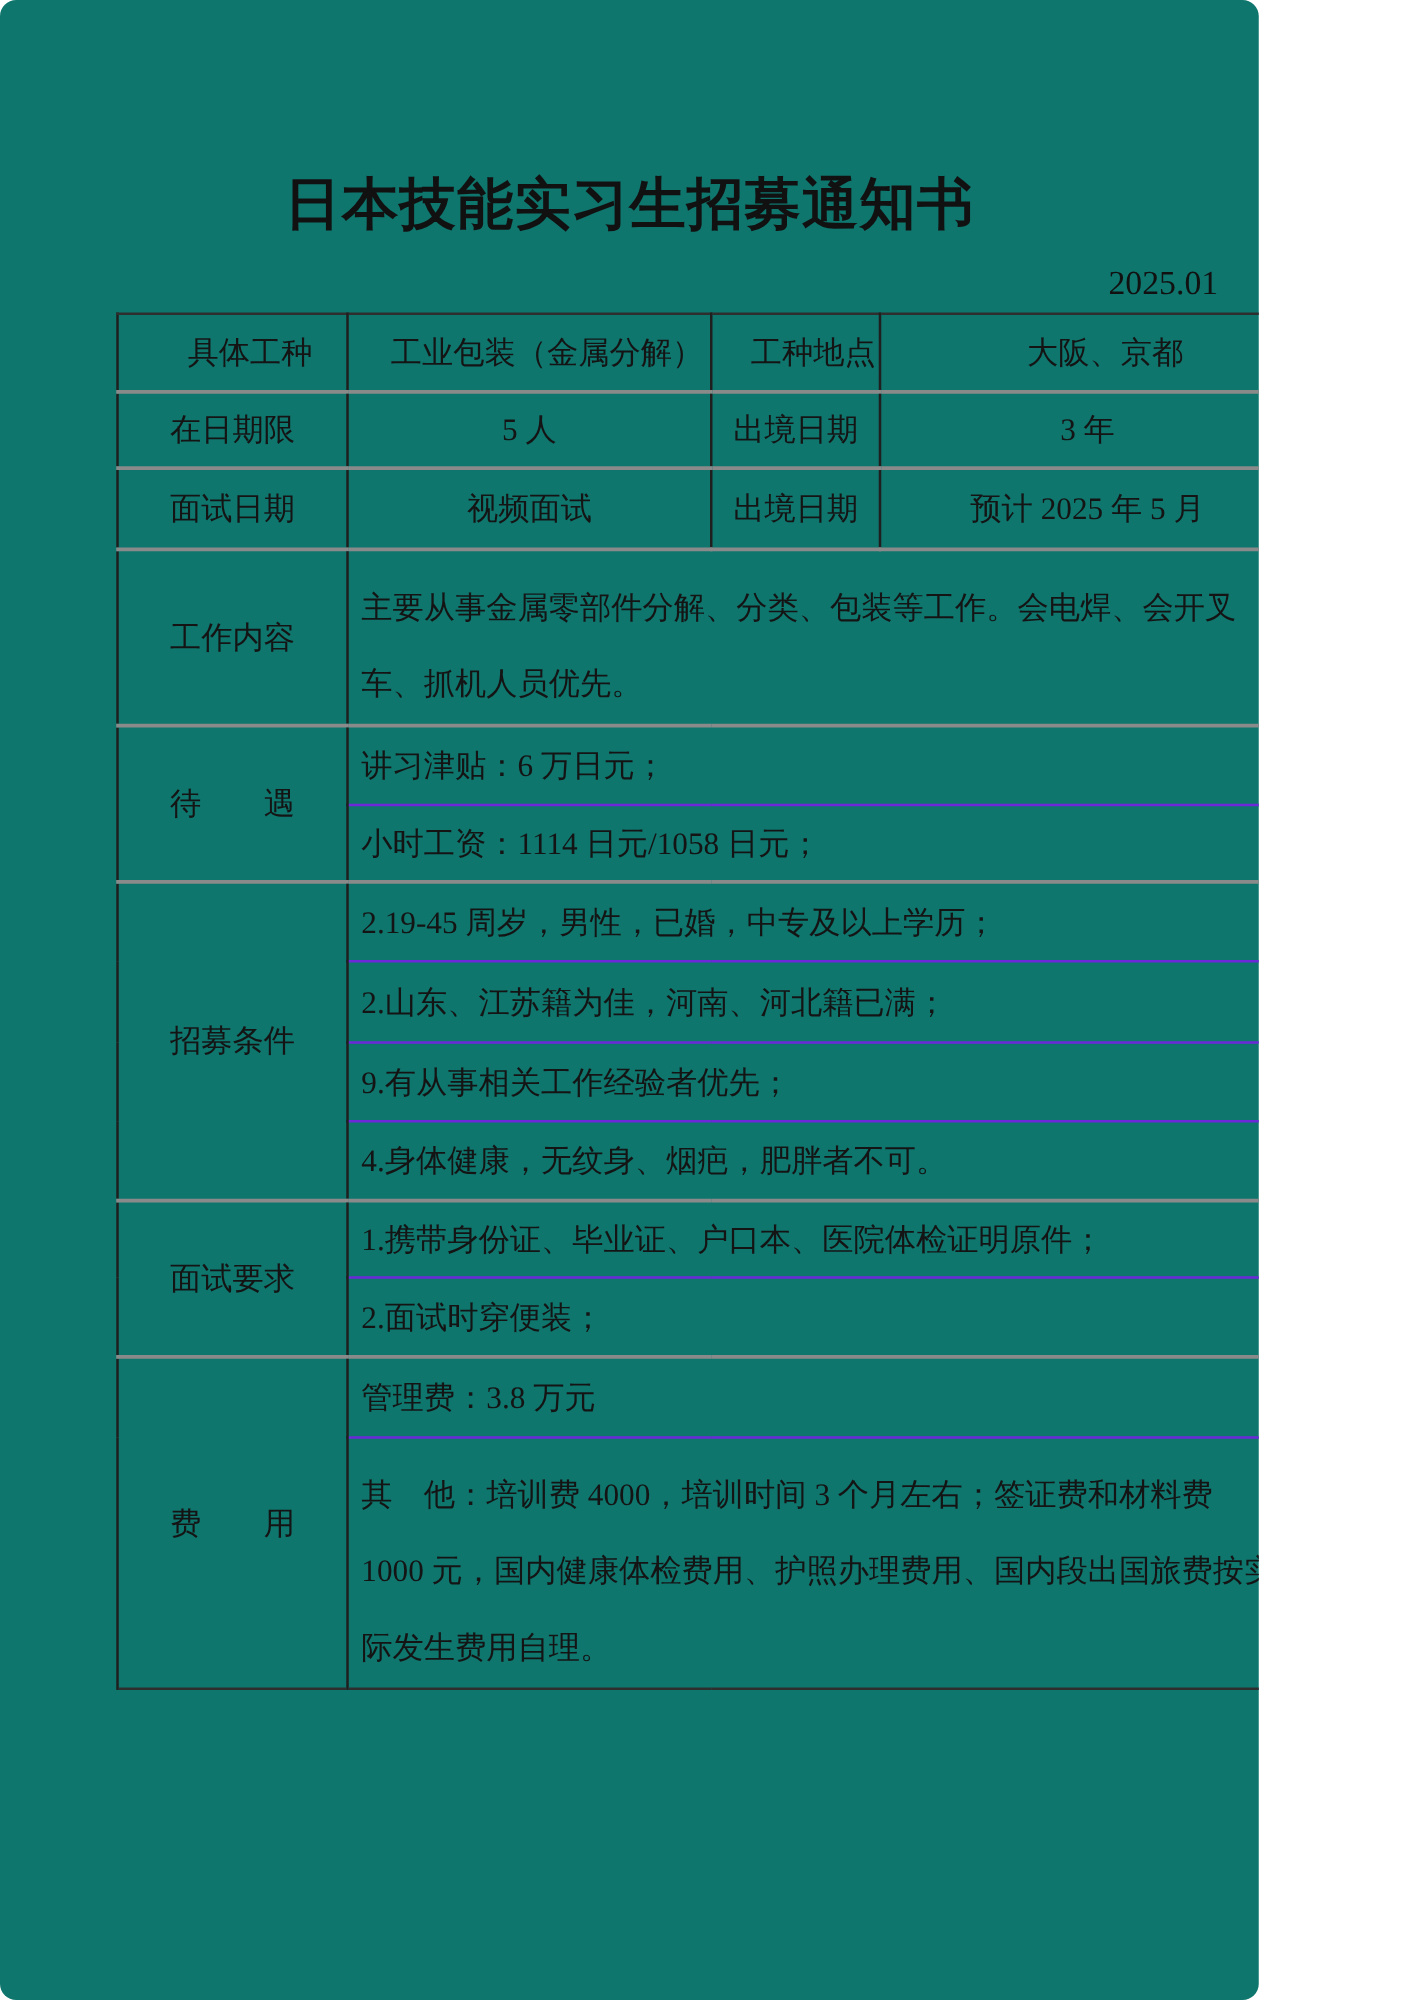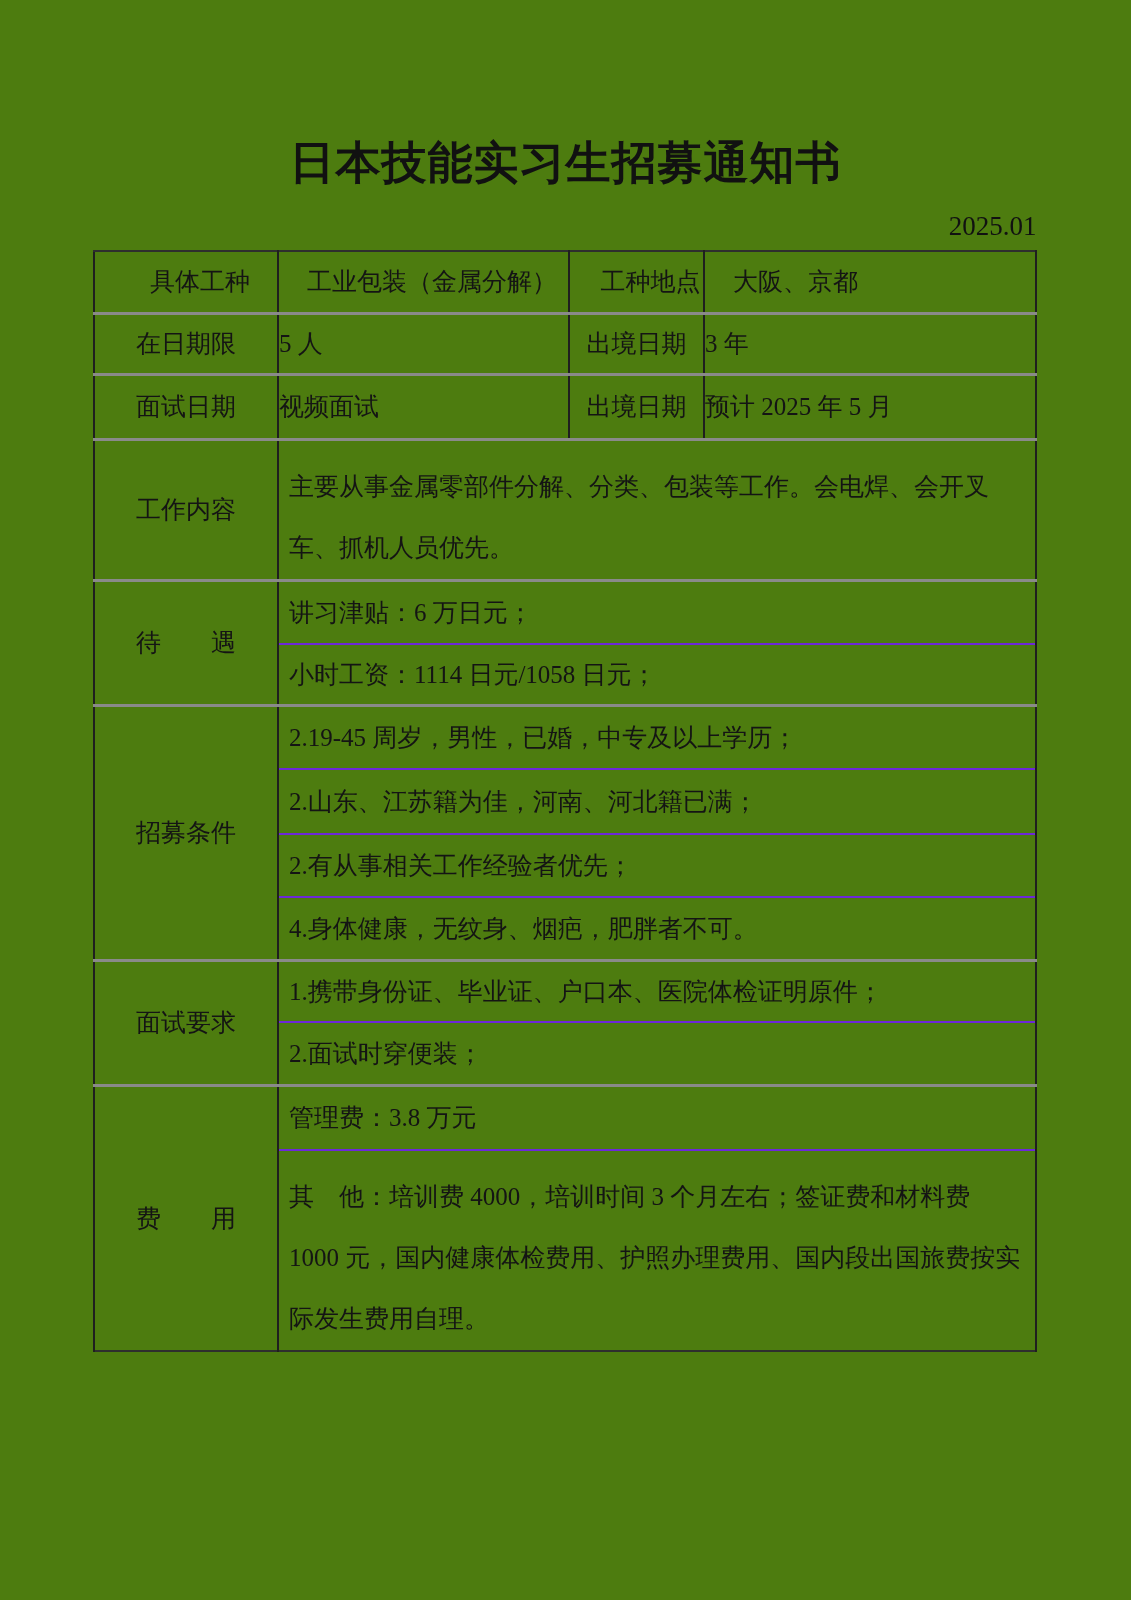--- a/index.html
+++ b/index.html
@@ -2,26 +2,27 @@
 <html><head>
 <meta charset="utf-8">
 <style>
   html, body {
     margin: 0;
     padding: 0;
     background: #ffffff;
   }
   .page {
     position: relative;
-    width: 1131px;
+    width: 1007px;
     height: 1600px;
-    background: #4d7c0f;
+    background: #0f766e;
     font-family: "Liberation Serif", "DejaVu Serif", serif;
     color: #1a1a1a;
     overflow: hidden;
+    border-radius: 13px;
   }
   .title {
     margin: 0;
     padding-top: 133px;
     text-align: center;
     font-size: 45px;
     font-weight: bold;
     letter-spacing: 1px;
     color: #111111;
   }
@@ -49,21 +50,21 @@
     padding: 0;
     overflow: hidden;
   }
   tr.major > td { border-top: 3px solid #8a8a8a; }
   tr.first > td { border-top: 2px solid #2e2e2e; padding-left: 28px; }
   tr.sub > td   { border-top: 2px solid #6d28d9; }
   td.lbl {
     text-align: center;
   }
   td.val-center {
-    text-align: left;
+    text-align: center;
   }
   td.val-left {
     text-align: left;
     padding-left: 10px;
     padding-right: 10px;
   }
   td.multiline {
     line-height: 61px;
     padding-top: 15px;
     padding-bottom: 1px;
@@ -130,21 +131,21 @@
       </tr>
 
       <tr class="major h64">
         <td class="lbl" rowspan="4">招募条件</td>
         <td class="val-left" colspan="3">2.19-45 周岁，男性，已婚，中专及以上学历；</td>
       </tr>
       <tr class="sub h65">
         <td class="val-left" colspan="3">2.山东、江苏籍为佳，河南、河北籍已满；</td>
       </tr>
       <tr class="sub h63">
-        <td class="val-left" colspan="3">2.有从事相关工作经验者优先；</td>
+        <td class="val-left" colspan="3">9.有从事相关工作经验者优先；</td>
       </tr>
       <tr class="sub h63">
         <td class="val-left" colspan="3">4.身体健康，无纹身、烟疤，肥胖者不可。</td>
       </tr>
 
       <tr class="major h62">
         <td class="lbl" rowspan="2">面试要求</td>
         <td class="val-left" colspan="3">1.携带身份证、毕业证、户口本、医院体检证明原件；</td>
       </tr>
       <tr class="sub h63">

